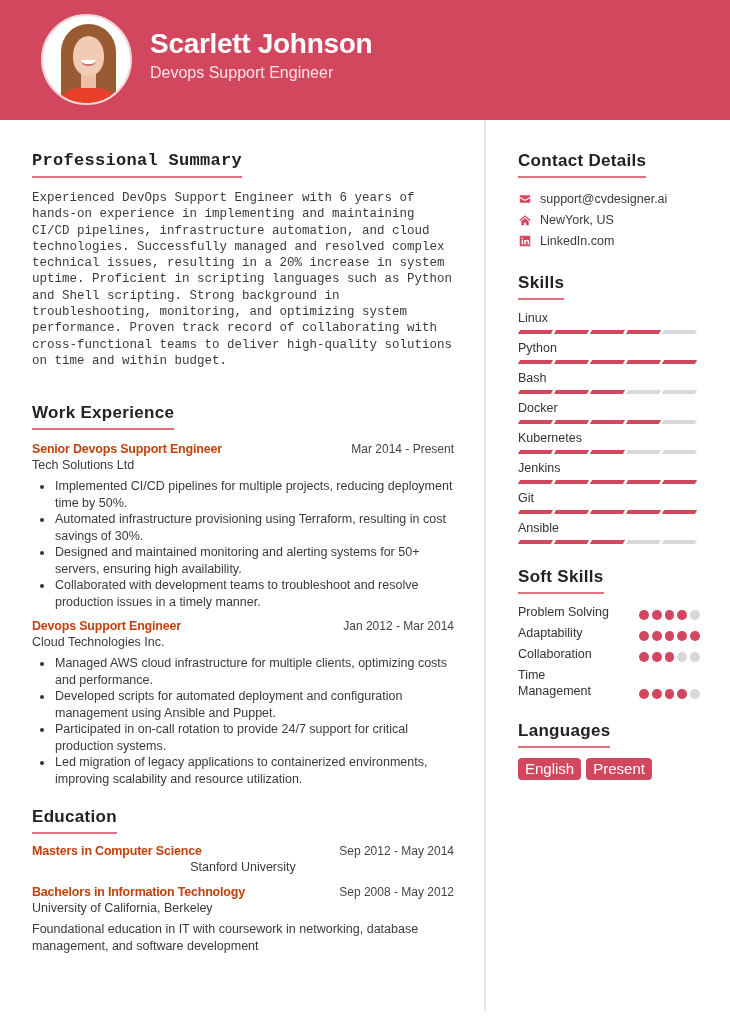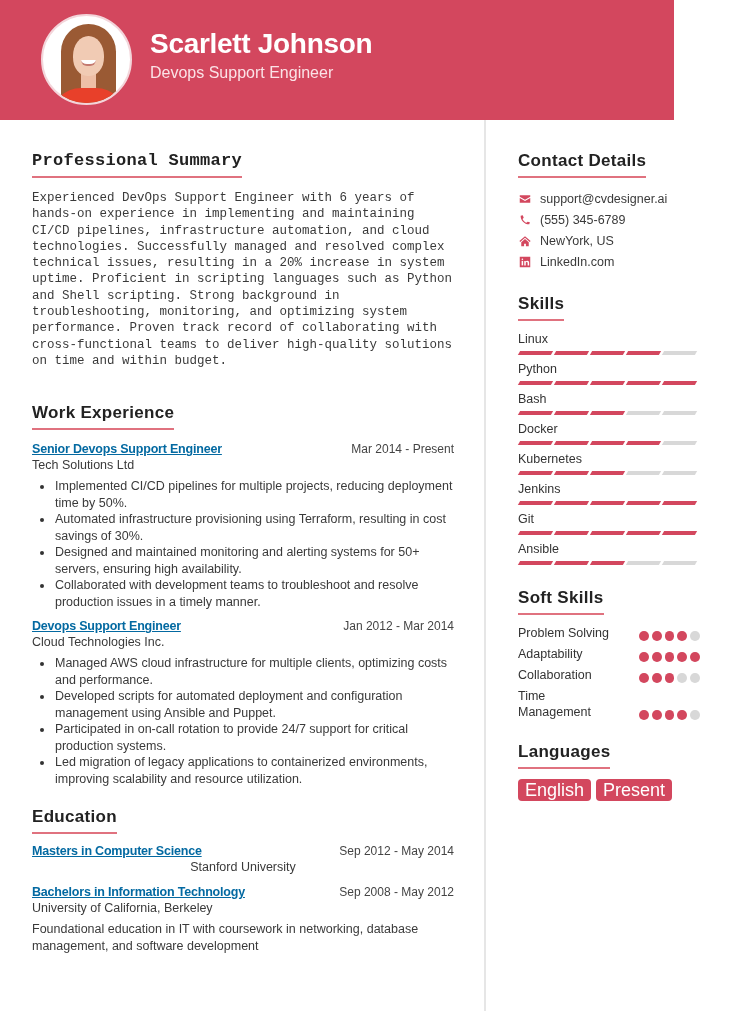--- a/index.html
+++ b/index.html
@@ -1,19 +1,19 @@
 <!DOCTYPE html>
 <html><head>
 <meta charset="utf-8">
 <style>
   * { box-sizing: border-box; margin: 0; padding: 0; }
   html, body { width: 730px; height: 1024px; background: #ffffff; overflow: hidden; }
   body { font-family: "Liberation Sans", sans-serif; color: #333333; position: relative; }
 
-  .header { position: absolute; left: 0; top: 0; width: 674px; height: 120px; background: #d3475e; }
+  .header { position: absolute; left: 0; top: 0; width: 730px; height: 120px; background: #d3475e; }
   .avatar { position: absolute; left: 41px; top: 14px; width: 91px; height: 91px; border-radius: 50%; background: #ffffff; overflow: hidden; border: 2px solid #f3d5da; }
   .avatar .hair { position: absolute; left: 18px; top: 8px; width: 55px; height: 80px; border-radius: 28px 28px 10px 10px; background: #9a5a34; }
   .avatar .face { position: absolute; left: 30px; top: 20px; width: 31px; height: 40px; border-radius: 50% 50% 46% 46%; background: #f1cbb4; }
   .avatar .smile { position: absolute; left: 38px; top: 44px; width: 15px; height: 6px; border-radius: 0 0 8px 8px; background: #ffffff; border-bottom: 2px solid #c47a70; }
   .avatar .neck { position: absolute; left: 38px; top: 58px; width: 15px; height: 14px; background: #eebfa6; }
   .avatar .shirt { position: absolute; left: 8px; top: 72px; width: 75px; height: 30px; border-radius: 30px 30px 0 0; background: #e8402a; }
 
   .name { position: absolute; left: 150px; top: 28px; font-size: 28px; font-weight: bold; color: #ffffff; letter-spacing: -0.3px; }
   .role { position: absolute; left: 150px; top: 64px; font-size: 16px; color: #fbe3e7; }
 
@@ -22,21 +22,21 @@
   .left { position: absolute; left: 32px; top: 151px; width: 422px; }
   .right { position: absolute; left: 518px; top: 151px; width: 182px; }
 
   .section-title { font-size: 17px; font-weight: bold; color: #222222; letter-spacing: 0.3px; display: inline-block; padding-bottom: 5px; border-bottom: 2px solid #e0727f; line-height: 20px; }
   .section-title-wrap { margin-bottom: 10px; }
 
   .summary { font-size: 12.5px; line-height: 16.3px; color: #3a3a3a; }
 
   .job { margin-bottom: 6px; }
   .job-head { display: flex; justify-content: space-between; align-items: baseline; }
-  .job-title { font-size: 12.5px; font-weight: bold; color: #0369a1; letter-spacing: -0.2px; text-decoration: underline; }
+  .job-title { font-size: 12.5px; font-weight: bold; color: #c2410c; letter-spacing: -0.2px; }
   .job-date { font-size: 12px; color: #444444; }
   .job-company { font-size: 12.5px; color: #3a3a3a; margin-top: 1px; line-height: 16px; }
   .bullets { list-style: none; margin-top: 5px; padding-left: 0; }
   .bullets li { position: relative; padding-left: 23px; font-size: 12.5px; line-height: 16.5px; color: #3a3a3a; }
   .bullets li::before { content: ""; position: absolute; left: 8px; top: 7px; width: 4px; height: 4px; border-radius: 50%; background: #333333; }
 
   .edu { margin-bottom: 8px; }
   .edu-desc { font-size: 12.5px; line-height: 16.5px; color: #3a3a3a; margin-top: 5px; }
 
   .contact-item { display: flex; align-items: center; height: 21px; font-size: 12.5px; color: #3a3a3a; }
@@ -49,21 +49,21 @@
   .seg { width: 33px; height: 4px; transform: skewX(-30deg); background: #d8d8d8; }
   .seg.on { background: #d3475e; }
 
   .soft-row { display: flex; justify-content: space-between; align-items: flex-end; margin-bottom: 5px; }
   .soft-name { font-size: 12.5px; line-height: 16px; color: #333333; width: 110px; }
   .dots { display: flex; gap: 3px; margin-top: 3px; width: 61px; }
   .dot { width: 10px; height: 10px; border-radius: 50%; background: #d8d8d8; }
   .dot.on { background: #d3475e; }
 
   .langs { display: flex; gap: 5px; }
-  .lang { background: #d3475e; color: #ffffff; font-size: 18px; padding: 3px 7px; border-radius: 4px; line-height: 16px; }
+  .lang { background: #d3475e; color: #ffffff; font-size: 15px; padding: 3px 7px; border-radius: 4px; line-height: 16px; }
 </style>
 </head>
 <body>
 
 <div class="header">
   <div class="avatar">
     <div class="hair"></div>
     <div class="neck"></div>
     <div class="shirt"></div>
     <div class="face"></div>
@@ -146,28 +146,20 @@
           <svg viewBox="0 0 16 16">
               <path d="M1 3h14v2L8 9 1 5z"></path>
               <path d="M1 6.5l7 4 7-4V13H1z"></path>
             </svg>
         </span>
         <span>support@cvdesigner.ai</span>
       </div>
       <div class="contact-item">
         <span class="ic">
           <svg viewBox="0 0 16 16">
-              <path d="M11.5 10.2l-1.6 1.6c-2.2-1.1-4.1-3-5.2-5.2l1.6-1.6L5 1.5 2.2 2.3C1.9 8.4 7.6 14.1 13.7 13.8l.8-2.8z"></path>
-            </svg>
-        </span>
-        <span>(555) 345-6789</span>
-      </div>
-      <div class="contact-item">
-        <span class="ic">
-          <svg viewBox="0 0 16 16">
               <path d="M8 1.5L0.5 8l1.2 1.3L8 3.8l6.3 5.5L15.5 8z"></path>
               <path d="M3 9.5V15h3.8v-3.5h2.4V15H13V9.5L8 5.2z"></path>
             </svg>
         </span>
         <span>NewYork, US</span>
       </div>
       <div class="contact-item">
         <span class="ic">
           <svg viewBox="0 0 16 16">
               <path d="M1 1h14v14H1z"></path>

